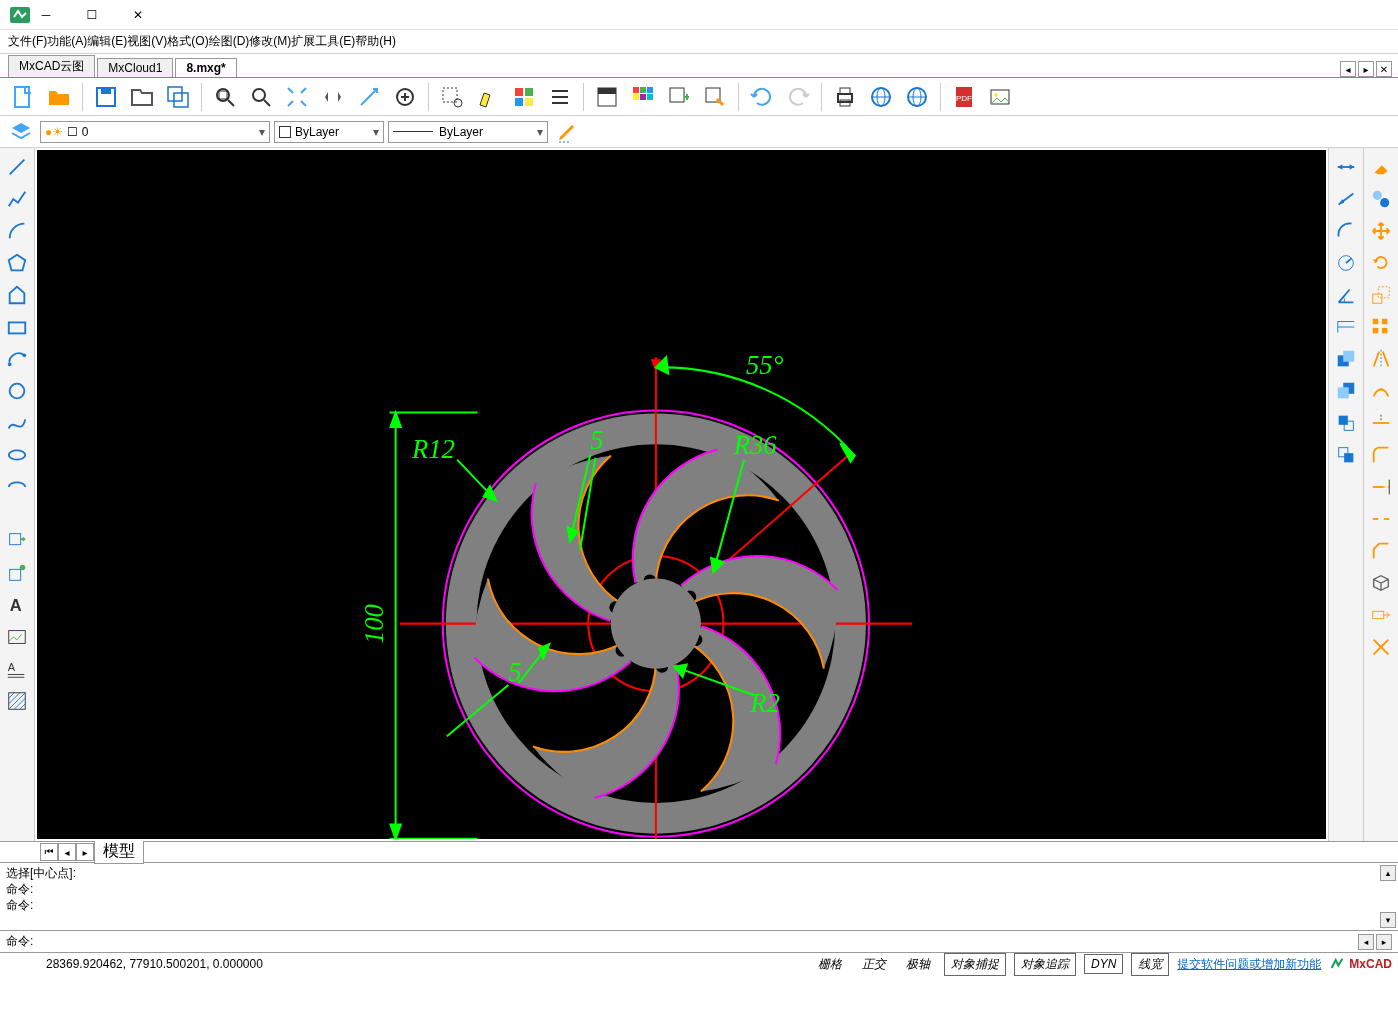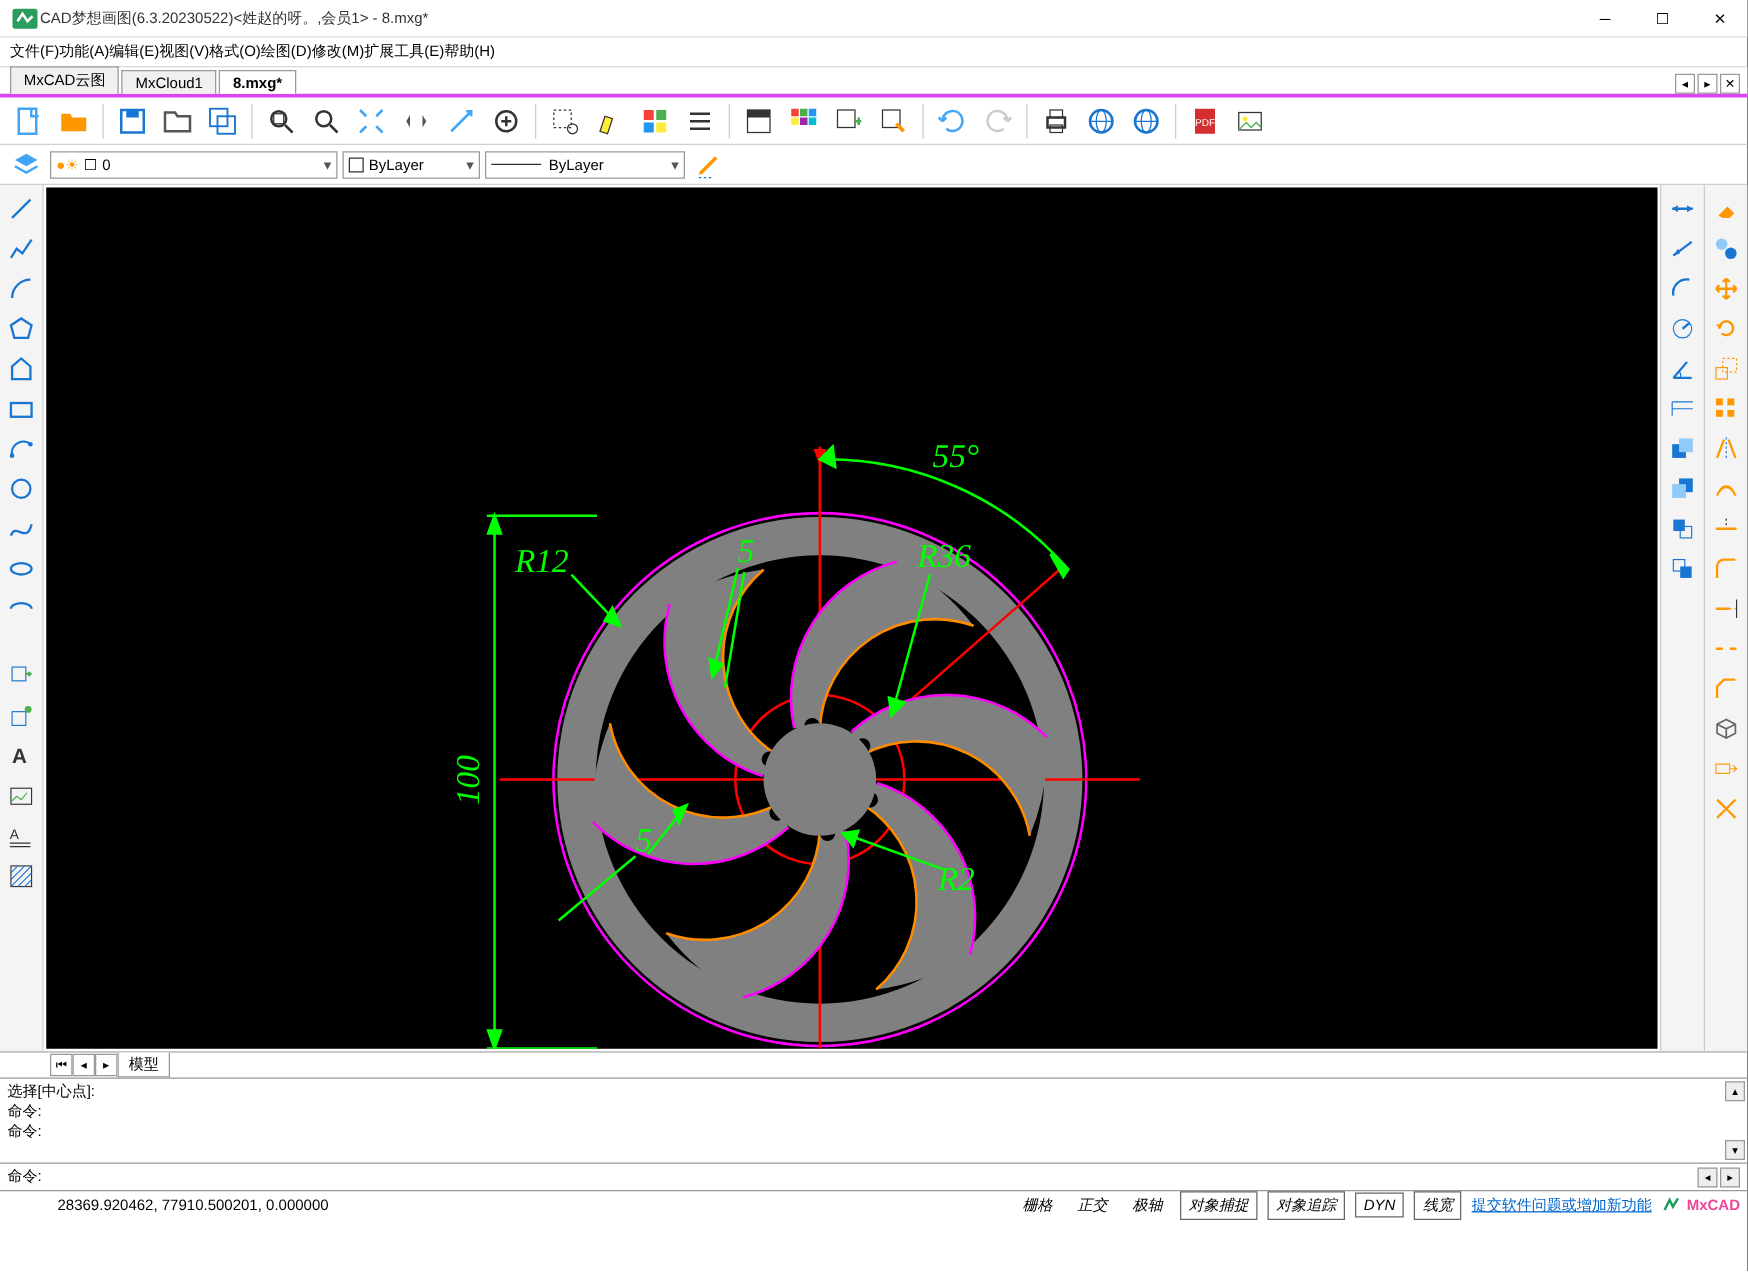--- a/index.html
+++ b/index.html
@@ -3,21 +3,21 @@
 <meta charset="utf-8">
 <style>
 * { box-sizing: border-box; margin: 0; padding: 0; }
 body { font-family: "Microsoft YaHei", sans-serif; font-size: 12px; background: #fff; overflow: hidden; width: 1398px; height: 1022px; }
 .titlebar { height: 30px; display: flex; align-items: center; padding: 0 8px; background: #fff; border-bottom: 1px solid #e0e0e0;}
 .titlebar .title { flex: 1; font-size: 12px; color: #333; }
 .winbtns { display: flex; gap: 18px; }
 .winbtn { width: 28px; height: 20px; display:flex; align-items:center; justify-content:center; cursor:pointer;}
 .menubar { height: 24px; display: flex; align-items: center; padding: 0 8px; border-bottom: 1px solid #d0d0d0;}
 .menubar span { cursor: pointer; }
-.tabbar { height: 24px; display: flex; align-items: flex-end; padding-left: 8px; background: #fff; border-bottom: 3px solid #d946ef;}
+.tabbar { height: 24px; display: flex; align-items: flex-end; padding-left: 8px; background: #fff; border-bottom: 1px solid #d946ef;}
 .tab { padding: 2px 10px; border: 1px solid #999; border-bottom: none; margin-right: 2px; background: #f0f0f0; cursor:pointer; font-size:12px;}
 .tab.active { background: #fff; font-weight: bold; }
 .tabbar .spacer { flex:1; }
 .tabnav { display:flex; gap:2px; padding-right:6px;}
 .tabnav div{width:16px;height:16px;border:1px solid #999;display:flex;align-items:center;justify-content:center;font-size:10px;cursor:pointer;}
 .toolbar1 { height: 38px; display: flex; align-items: center; padding: 2px 6px; border-bottom: 1px solid #d0d0d0; gap:2px;}
 .tbtn { width: 34px; height: 34px; display:flex; align-items:center; justify-content:center; cursor:pointer; border:1px solid transparent;}
 .sep{width:1px;height:28px;background:#ccc;margin:0 4px;}
 .toolbar2 { height: 32px; display: flex; align-items: center; padding: 2px 6px; border-bottom: 1px solid #d0d0d0; gap:4px;}
 .layerbtn{width:30px;height:28px;display:flex;align-items:center;justify-content:center;cursor:pointer;}
@@ -26,48 +26,47 @@
 .mainrow{display:flex;height:693px;}
 .ltool,.rtool{width:35px;background:#f4f4f4;border-right:1px solid #ccc;display:flex;flex-direction:column;align-items:center;padding-top:4px;gap:2px;}
 .rtool{border-left:1px solid #ccc;border-right:none;}
 .rtool2{width:35px;background:#f4f4f4;border-left:1px solid #ccc;display:flex;flex-direction:column;align-items:center;padding-top:4px;gap:2px;}
 .sbtn{width:30px;height:30px;display:flex;align-items:center;justify-content:center;cursor:pointer;}
 .canvas-wrap{flex:1;position:relative;background:#fff;padding:2px;}
 .canvas{width:100%;height:100%;background:#000;position:relative;}
 .bottomtabs{height:22px;display:flex;align-items:center;padding-left:40px;border-top:1px solid #999;border-bottom:1px solid #999;}
 .bottomtabs .nav{display:flex;gap:0;}
 .bottomtabs .nav div{width:18px;height:18px;border:1px solid #999;display:flex;align-items:center;justify-content:center;font-size:10px;cursor:pointer;}
-.btab{padding:1px 8px;border:1px solid #999;border-top:none;background:#fff;font-size:12px;cursor:pointer;text-align:right;}
+.btab{padding:1px 8px;border:1px solid #999;border-top:none;background:#fff;font-size:16px;cursor:pointer;text-align:right;}
 .cmdlog{height:68px;border-bottom:1px solid #999;padding:2px 6px;font-size:12px;line-height:16px;overflow:hidden;position:relative;}
 .cmdlog .scroll{position:absolute;right:2px;top:2px;bottom:2px;width:16px;display:flex;flex-direction:column;justify-content:space-between;}
 .cmdlog .scroll div{width:16px;height:16px;border:1px solid #999;display:flex;align-items:center;justify-content:center;font-size:9px;cursor:pointer;background:#eee;}
 .cmdline{height:22px;display:flex;align-items:center;padding:0 6px;border-bottom:1px solid #999;}
 .cmdline input{flex:1;border:none;outline:none;font-size:12px;padding:2px;}
 .cmdline .hscroll{display:flex;gap:2px;}
 .cmdline .hscroll div{width:16px;height:16px;border:1px solid #999;display:flex;align-items:center;justify-content:center;font-size:9px;cursor:pointer;background:#eee;}
 .status{height:22px;display:flex;align-items:center;padding:0 6px;gap:8px;}
 .status .coords{flex:0 0 auto;margin-left:40px;}
 .status .spacer{flex:1;}
 .status .toggle{padding:2px 6px;cursor:pointer;font-style:italic;}
 .status .toggle.boxed{border:1px solid #666;}
 .status .link{color:#0066cc;text-decoration:underline;cursor:pointer;}
-.brand{display:flex;align-items:center;gap:4px;color:#ec4899;font-weight:bold;}
+.brand{display:flex;align-items:center;gap:4px;color:#b91c1c;font-weight:bold;}
 svg.ico{width:24px;height:24px;}
 .sbtn svg.ico{width:22px;height:22px;}
 .dim-text{fill:#00ff00;font-size:26px;font-style:italic;font-family:serif;}
 </style>
 </head>
 <body>
 
 <div class="titlebar">
   <svg class="ico" viewBox="0 0 24 24">
       <rect x="2" y="4" width="20" height="16" fill="#2a9d5e" rx="2"></rect>
       <path d="M6 14 L10 8 L14 14 L18 10" stroke="#fff" fill="none" stroke-width="2"></path>
     </svg>
-  <span class="title">CAD梦想画图(6.3.20230522)&lt;姓赵的呀。,会员1&gt; - 8.mxg*</span>
   <div class="winbtns">
     <div class="winbtn">─</div>
     <div class="winbtn">☐</div>
     <div class="winbtn">✕</div>
   </div>
 </div>
 
 <div class="menubar">
   <span>文件(F)</span>
   <span>功能(A)</span>

